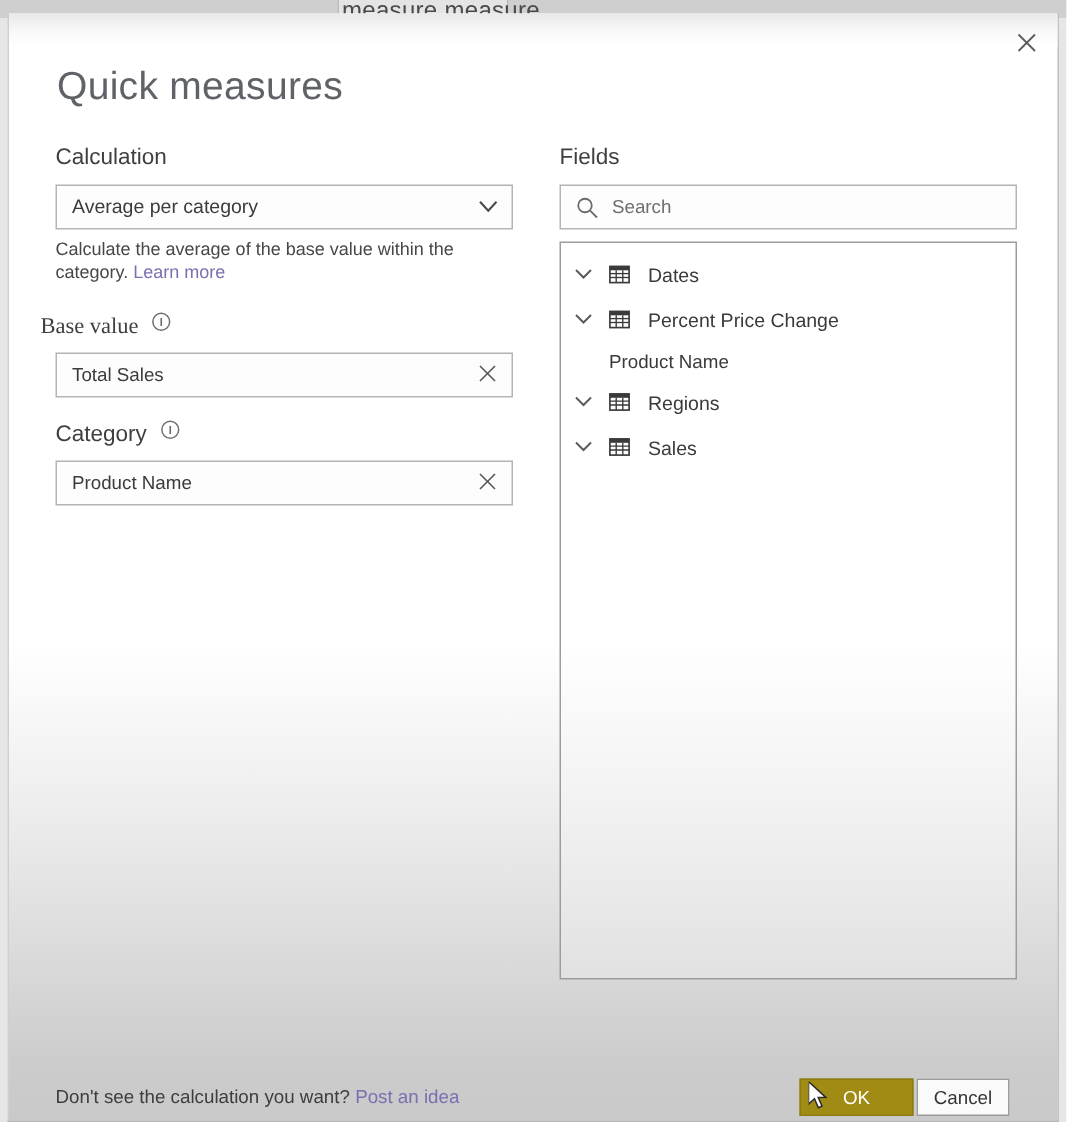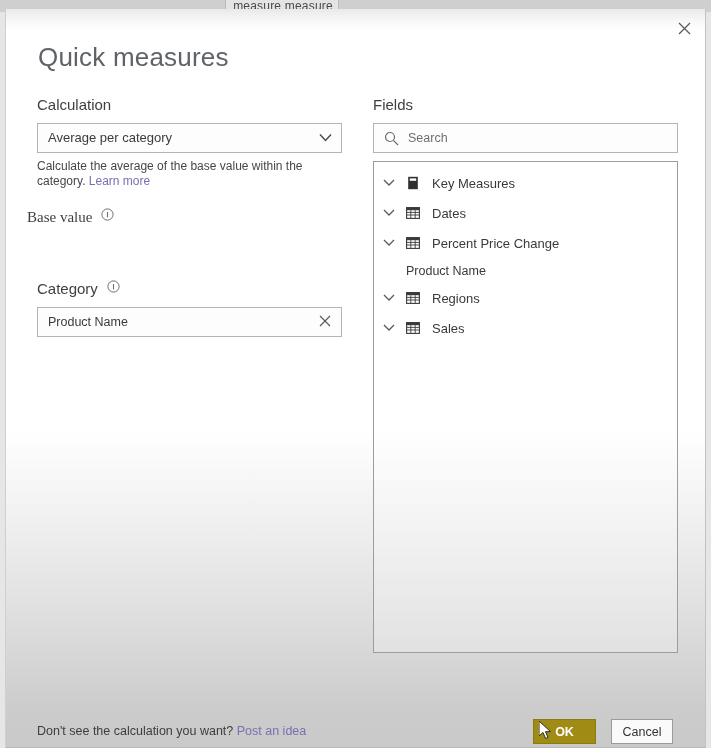--- a/index.html
+++ b/index.html
@@ -34,23 +34,23 @@
     left: 225px; top: -1px;
     width: 112px; height: 13px;
     background: #e4e4e4;
     border-left: 1px solid #bcbcbc;
     border-right: 1px solid #bcbcbc;
   }
   .bg-tab-label {
     position: absolute;
     left: 228px; top: -1px;
     width: 110px;
-    font-size: 12px;
+    font-size: 16px;
     color: #4a4a4a;
-    text-align: center;
+    text-align: left;
     letter-spacing: .2px;
     white-space: nowrap;
   }
 
   
   .dialog {
     position: absolute;
     left: 5px;
     top: 9px;
     width: 701px;
@@ -293,25 +293,24 @@
     display: flex;
     align-items: center;
     justify-content: center;
     box-sizing: border-box;
     cursor: pointer;
     user-select: none;
   }
   #btn-ok {
     left: 527px;
     top: 710px;
-    width: 63px;
+    width: 76px;
     background: #a08b14;
     color: #ffffff;
     border: 1px solid #8d7a11;
-    font-weight: bold;
   }
   #btn-cancel {
     left: 605px;
     top: 710px;
     width: 62px;
     background: #fafafa;
     color: #333333;
     border: 1px solid #9b9b9b;
   }
 
@@ -368,20 +367,29 @@
     <div class="section-head" id="h-basevalue">
       <span>Base value</span>
       <span class="info-icon">
         <svg width="13" height="13" viewBox="0 0 13 13">
           <circle cx="6.5" cy="6.5" r="5.6" fill="none" stroke="#6e6e6e" stroke-width="1"></circle>
           <line x1="6.5" y1="4" x2="6.5" y2="9.4" stroke="#6e6e6e" stroke-width="1.1"></line>
         </svg>
       </span>
     </div>
 
+    <div class="fieldbox" id="fb-basevalue">
+      <span class="fb-text">Total Sales</span>
+      <span class="fb-clear">
+        <svg width="12" height="12" viewBox="0 0 12 12">
+          <line x1="1" y1="1" x2="11" y2="11" stroke="#555" stroke-width="1.1"></line>
+          <line x1="11" y1="1" x2="1" y2="11" stroke="#555" stroke-width="1.1"></line>
+        </svg>
+      </span>
+    </div>
 
     <div class="section-head" id="h-category">
       <span>Category</span>
       <span class="info-icon">
         <svg width="13" height="13" viewBox="0 0 13 13">
           <circle cx="6.5" cy="6.5" r="5.6" fill="none" stroke="#6e6e6e" stroke-width="1"></circle>
           <line x1="6.5" y1="4" x2="6.5" y2="9.4" stroke="#6e6e6e" stroke-width="1.1"></line>
         </svg>
       </span>
     </div>
@@ -403,34 +411,20 @@
         <svg width="15" height="15" viewBox="0 0 15 15">
           <circle cx="6" cy="6" r="4.5" fill="none" stroke="#6b6b6b" stroke-width="1.2"></circle>
           <line x1="9.4" y1="9.4" x2="14" y2="14" stroke="#6b6b6b" stroke-width="1.2"></line>
         </svg>
       </span>
       <span class="s-ph" title="Search">Search</span>
     </div>
 
     <div class="field-list">
       <div class="tree" id="tree">
-          <div class="tree-row">
-            <span class="chev">
-              <svg width="12" height="12" viewBox="0 0 12 12">
-                <polyline points="1,4 6,9 11,4" fill="none" stroke="#5a5a5a" stroke-width="1.3"></polyline>
-              </svg>
-            </span>
-            <span class="t-icon">
-              <svg width="14" height="14" viewBox="0 0 14 14">
-                <rect x="2.2" y="0.8" width="9.6" height="12.4" fill="#2f2f2f"></rect>
-                <rect x="3.8" y="2.4" width="6.4" height="2.4" fill="#ffffff"></rect>
-              </svg>
-            </span>
-            <span class="t-label">Key Measures</span>
-          </div>
           <div class="tree-row">
             <span class="chev">
               <svg width="12" height="12" viewBox="0 0 12 12">
                 <polyline points="1,4 6,9 11,4" fill="none" stroke="#5a5a5a" stroke-width="1.3"></polyline>
               </svg>
             </span>
             <span class="t-icon">
               <svg width="14" height="14" viewBox="0 0 14 14">
                 <rect x="0.6" y="1.6" width="12.8" height="10.8" fill="none" stroke="#3a3a3a" stroke-width="1.1"></rect>
                 <rect x="0.6" y="1.6" width="12.8" height="2.6" fill="#3a3a3a"></rect>

